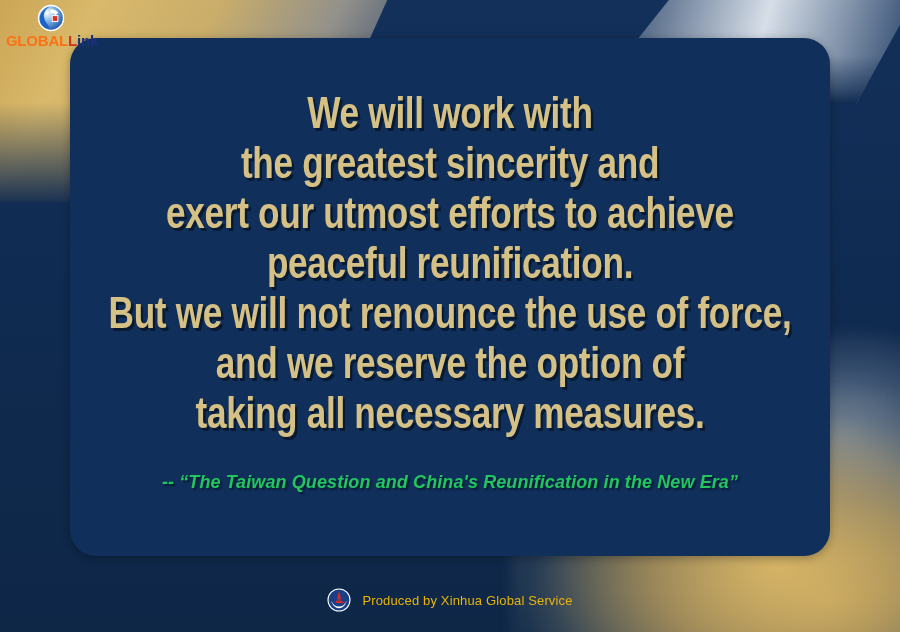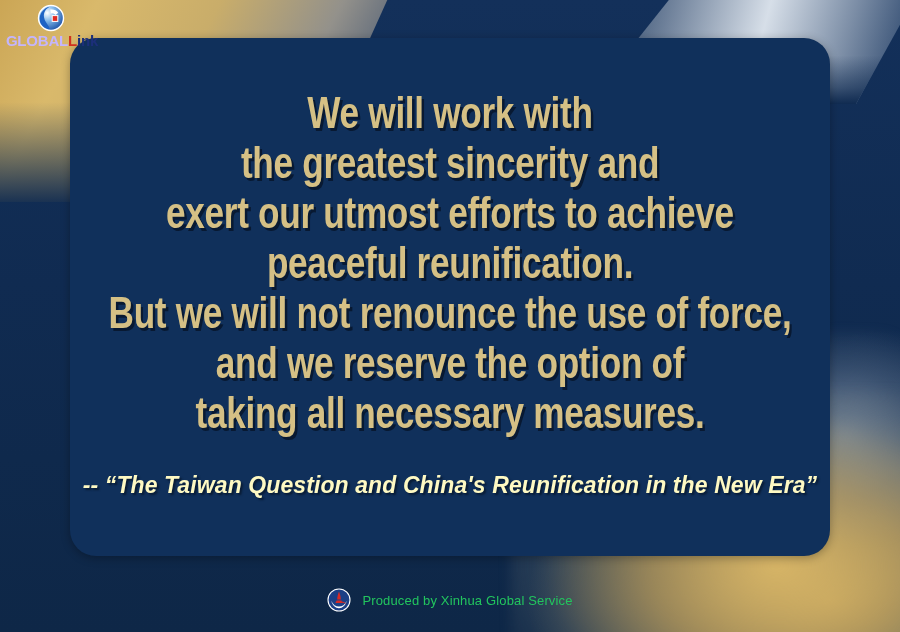--- a/index.html
+++ b/index.html
@@ -121,21 +121,21 @@
     top: 30px;
     width: 96px;
     text-align: center;
     font-family: "Liberation Sans", sans-serif;
     font-weight: bold;
     font-size: 15px;
     letter-spacing: -0.2px;
     line-height: 17px;
     white-space: nowrap;
   }
-  .globalink .w-global { color: #c4b5fd; margin-top: 26px; }
+  .globalink .w-global { color: #f97316; margin-top: 26px; }
   .globalink .w-l { color: #d0321f; }
   .globalink .w-ink { color: #1c2f7a; text-align: right; }
 
   
   .quote {
     position: absolute;
     left: 0;
     top: 88px;
     width: 900px;
     text-align: center;
@@ -156,23 +156,23 @@
   .attribution {
     position: absolute;
     left: 0;
     top: 472px;
     width: 900px;
     text-align: center;
     z-index: 5;
     font-family: "Liberation Sans", sans-serif;
     font-weight: bold;
     font-style: italic;
-    font-size: 23px;
+    font-size: 18px;
     letter-spacing: 0.1px;
-    color: #fef9c3;
+    color: #22c55e;
     text-shadow: 2px 2px 2px rgba(6,18,36,0.7);
     white-space: nowrap;
   }
 
   
   .footer {
     position: absolute;
     left: 0;
     top: 588px;
     width: 900px;
@@ -183,21 +183,21 @@
     z-index: 6;
   }
   .footer .xh-logo {
     width: 24px;
     height: 24px;
     flex: 0 0 auto;
   }
   .footer .credit {
     font-family: "Liberation Sans", sans-serif;
     font-size: 13px;
-    color: #22c55e;
+    color: #eab308;
     letter-spacing: 0.15px;
     white-space: nowrap;
   }
 </style>
 </head>
 <body>
 
 <div id="poster">
 
   <div class="bg-base"></div>

